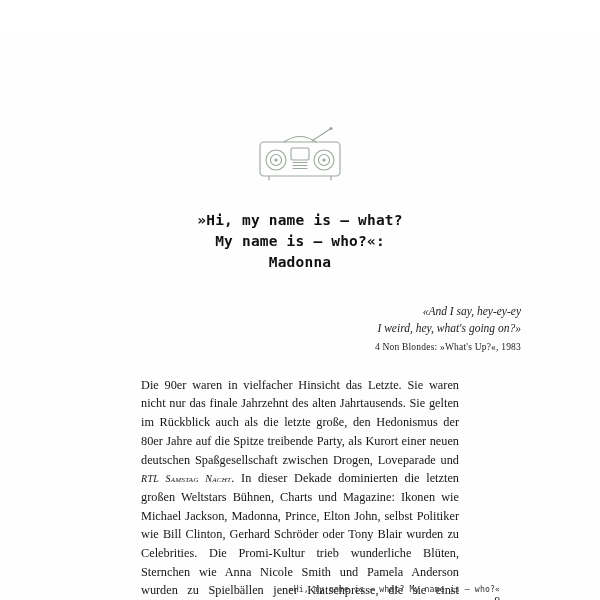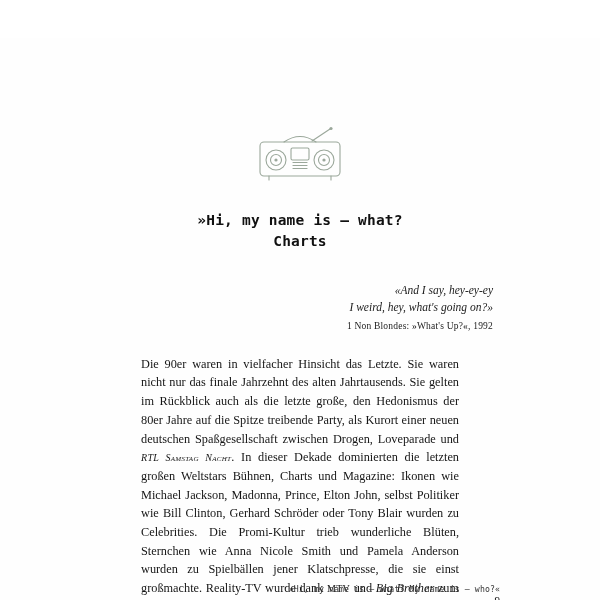--- a/index.html
+++ b/index.html
@@ -42,21 +42,21 @@
     font-size: 14.5px;
     line-height: 1.45;
     letter-spacing: 0.2px;
     color: #111;
   }
   .chapter-title .line { display: block; }
 
   
   .epigraph {
     margin: 30px 0 0 0;
-    padding-right: 107px;
+    padding-right: 79px;
     text-align: right;
     font-size: 11.5px;
     line-height: 1.5;
     color: #1a1a1a;
   }
   .epigraph .verse {
     display: block;
     font-style: italic;
     font-family: "Liberation Serif", serif;
   }
@@ -145,27 +145,28 @@
         <line x1="41" y1="42.5" x2="55" y2="42.5"></line>
 
         <line x1="17" y1="50" x2="17" y2="54"></line>
         <line x1="79" y1="50" x2="79" y2="54"></line>
       </g>
     </svg>
   </div>
 
   <div class="chapter-title">
     <span class="line">»Hi, my name is – what?</span>
-    <span class="line">Charts</span>
+    <span class="line">My name is – who?«:</span>
+    <span class="line">Madonna</span>
   </div>
 
   <div class="epigraph">
     <span class="verse">«And I say, hey-ey-ey</span>
     <span class="verse">I weird, hey, what's going on?»</span>
-    <span class="attrib">1 Non Blondes: »What's Up?«, 1992</span>
+    <span class="attrib">4 Non Blondes: »What's Up?«, 1983</span>
   </div>
 
   <div class="body-text">
     <p>
       <span>Die 90er waren in vielfacher Hinsicht das Letzte. Sie waren nicht nur das finale Jahrzehnt des alten Jahrtausends. Sie gelten im Rückblick auch als die letzte große, den Hedonismus der 80er Jahre auf die Spitze treibende Party, als Kurort einer neuen deutschen Spaßgesellschaft zwischen Drogen, Loveparade und </span><span class="sc it">RTL Samstag Nacht</span><span>. In dieser Dekade dominierten die letzten großen Weltstars Bühnen, Charts und Magazine: Ikonen wie Michael Jackson, Madonna, Prince, Elton John, selbst Politiker wie Bill Clinton, Gerhard Schröder oder Tony Blair wurden zu Celebrities. Die Promi-Kultur trieb wunderliche Blüten, Sternchen wie Anna Nicole Smith und Pamela Anderson wurden zu Spielbällen jener Klatschpresse, die sie einst großmachte. Reality-TV wurde dank </span><span class="sc">MTV</span><span> und </span><span class="it">Big Brother</span><span> zum </span><span class="it">next weird thing</span><span>. Doch nach dem ausgefallenen Crash, den der Millennium-Bug vermeintlich hätte auslösen können, wurde und blieb es ernst: Die New Yorker Twin Towers stürzten infolge des Terroranschlags vom 11. Sep-</span>
     </p>
   </div>
 
   <div class="footer">
     <div class="footer-inner">

